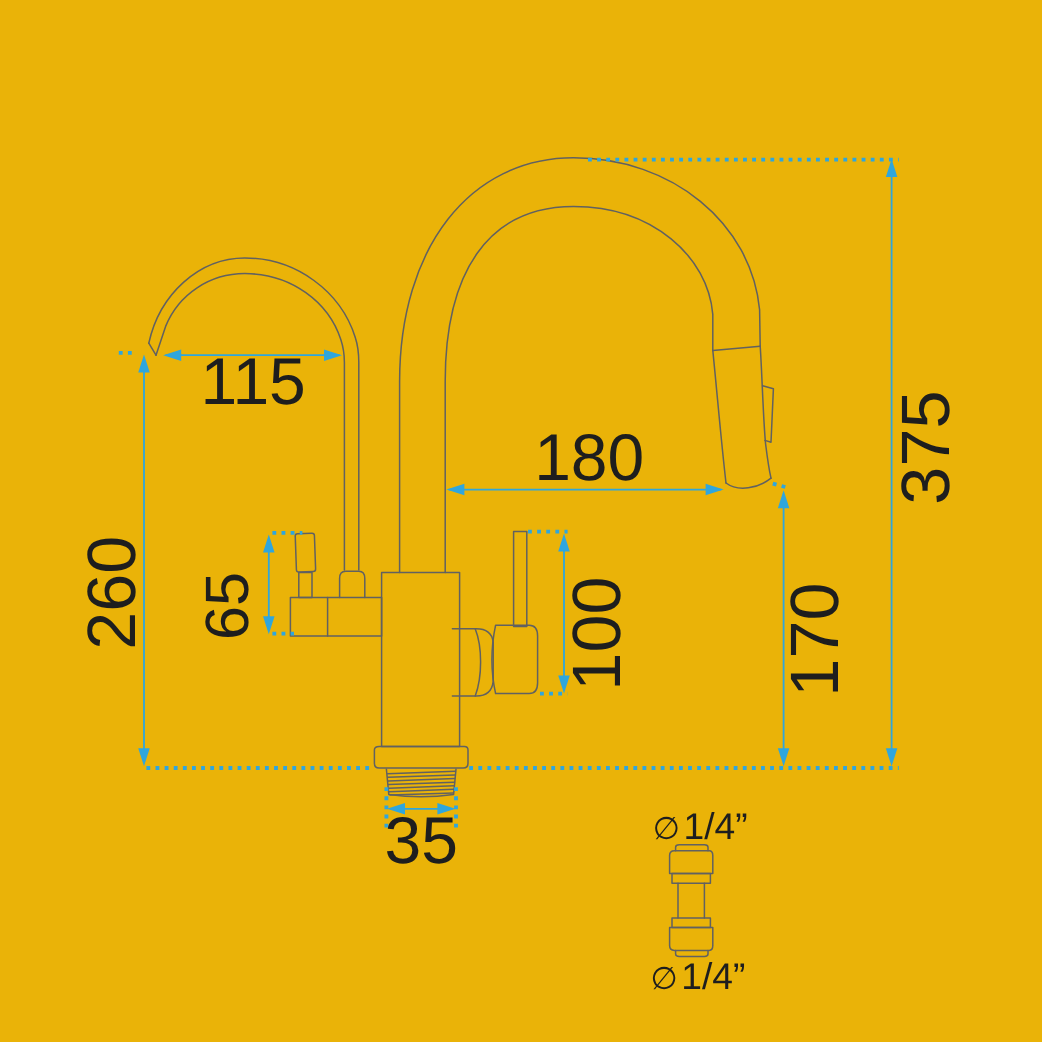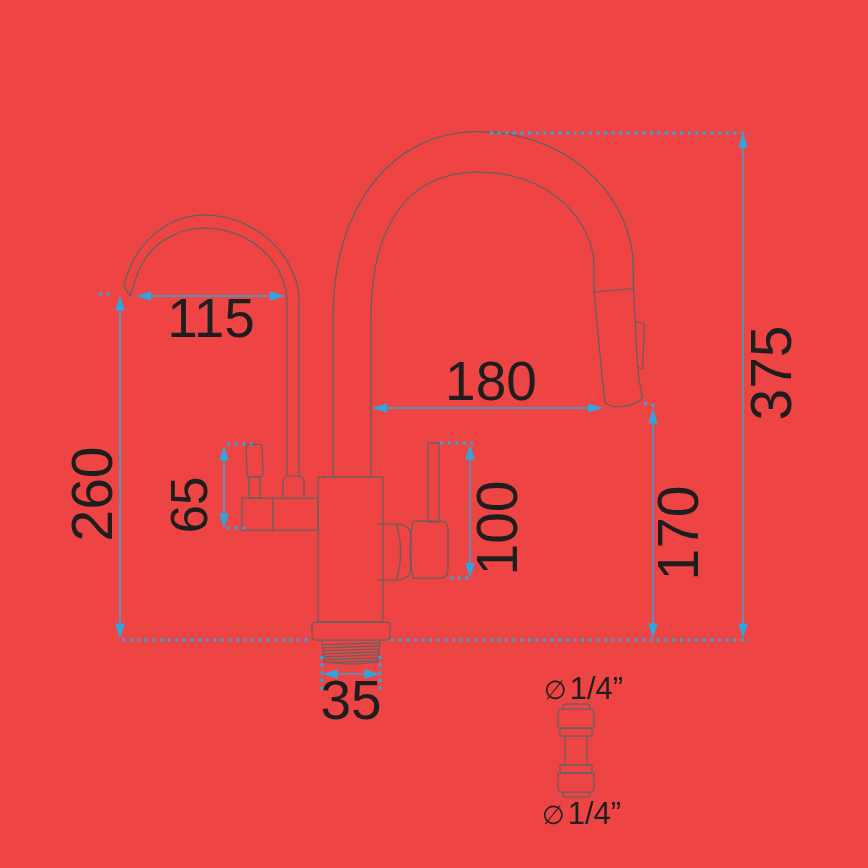--- a/index.html
+++ b/index.html
@@ -1,16 +1,16 @@
 <!DOCTYPE html>
 <html style="--dim: #2fa6dd; --draw: #616161; --ink: #1e1e1e;"><head>
 <meta charset="utf-8">
 <style>
   html,body{margin:0;padding:0;background:#fff;}
-  .page{width:868px;height:868px;position:relative;background:#ef4444;overflow:hidden;}
+  .page{width:868px;height:868px;position:relative;background:#eab308;overflow:hidden;}
   svg{display:block;}
   .ink{stroke:var(--draw);fill:none;stroke-width:1.25;stroke-linecap:round;stroke-linejoin:round;}
   .dim{stroke:var(--dim);fill:none;stroke-width:1.5;}
   .dimdot{stroke:var(--dim);fill:none;stroke-width:3.2;stroke-dasharray:3.2 4.4;}
   .arr{fill:var(--dim);stroke:none;}
   .lbl{font-family:"Liberation Sans",sans-serif;fill:var(--ink);font-size:55px;}
   .lblv{font-size:57px;}
   .lbl65{font-size:51px;}
   .fit{font-size:31px;}
   .dia{font-size:26px;}

